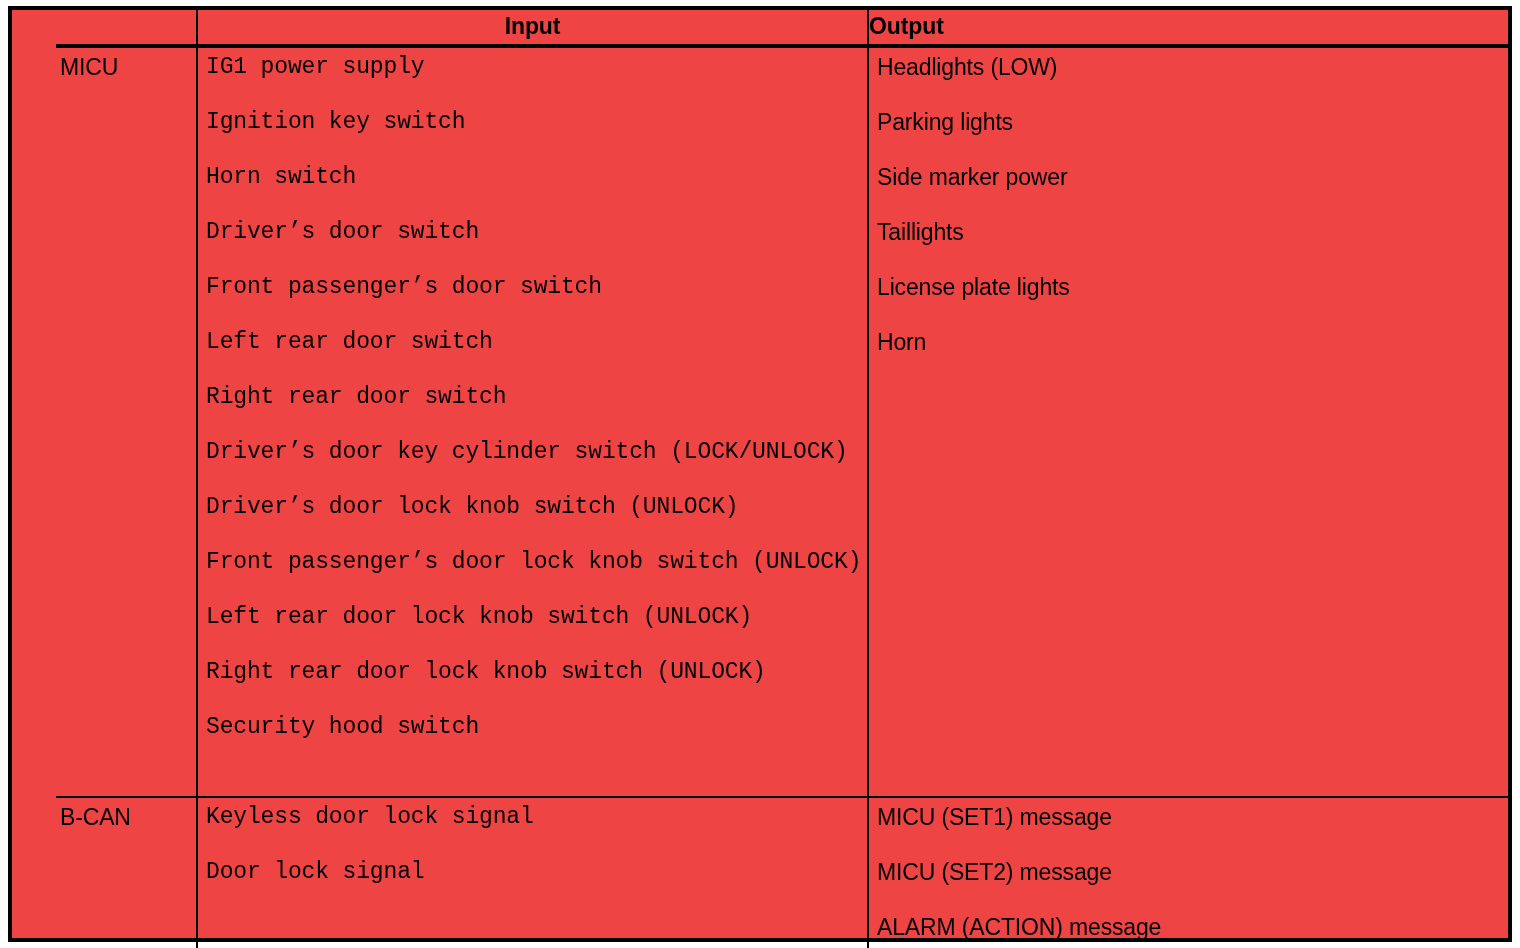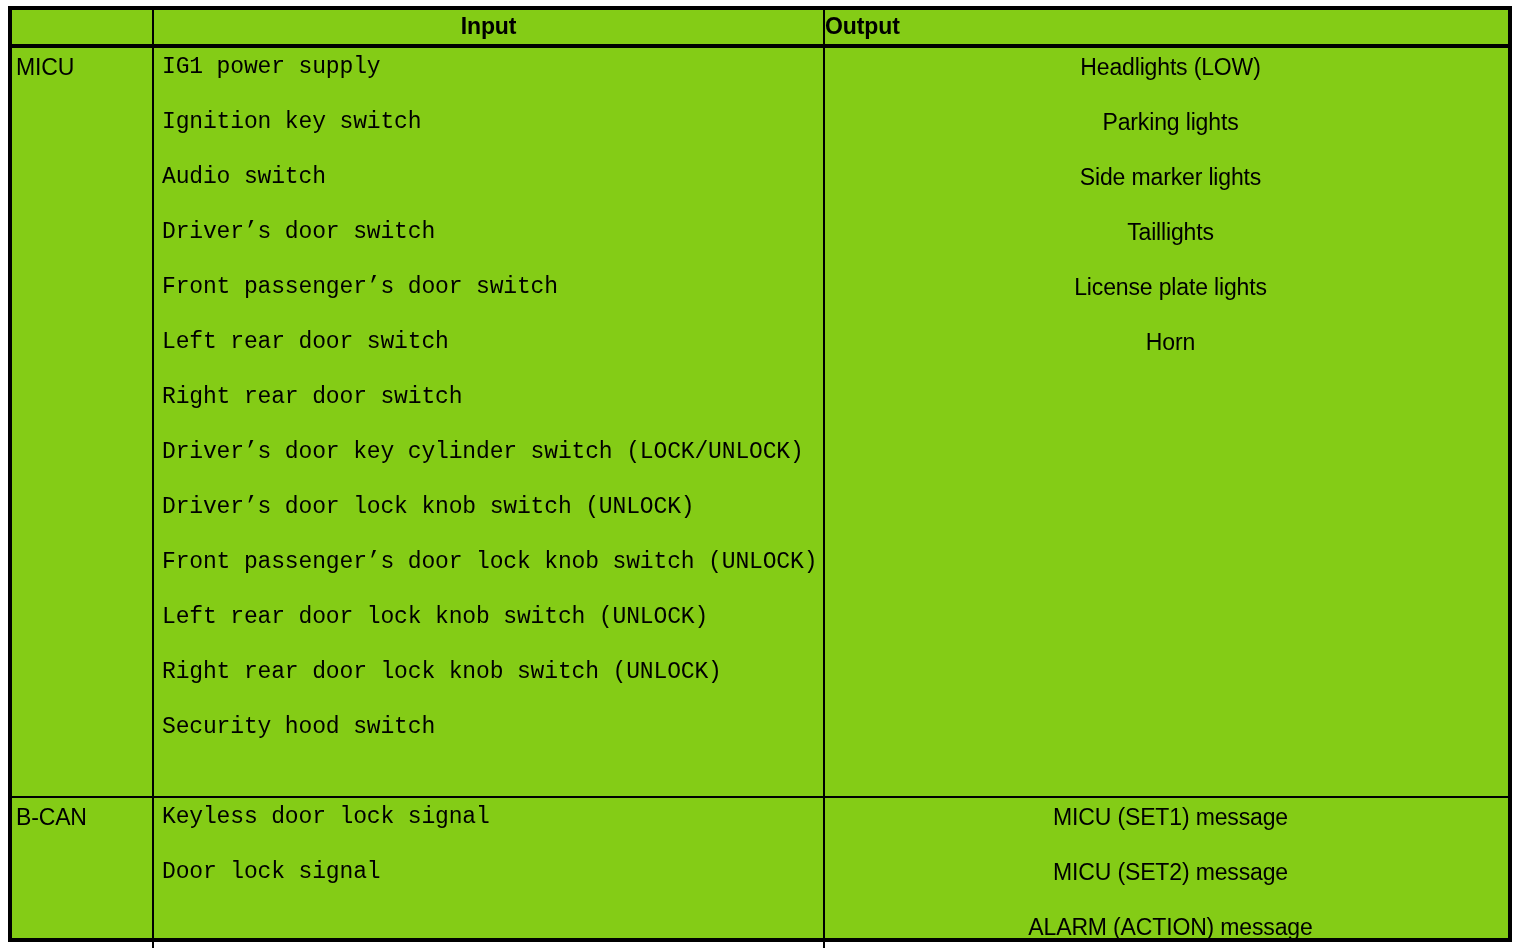--- a/index.html
+++ b/index.html
@@ -16,21 +16,22 @@
   }
 
   .table-wrap {
     position: absolute;
     left: 8px;
     top: 6px;
     width: 1504px;
     height: 936px;
     box-sizing: border-box;
     border: 4px solid #000000;
-    background: #84cc16;
+    background: #ef4444;
+    padding-left: 44px;
   }
 
   
   .header-row {
     display: flex;
     height: 38px;
     box-sizing: border-box;
     border-bottom: 4px solid #000000;
   }
   .hdr-cell-system {
@@ -87,21 +88,20 @@
     flex: 0 0 671px;
     box-sizing: border-box;
     border-right: 2px solid #000000;
     padding: 8px 0 0 8px;
     font-family: Liberation Mono, monospace;
   }
   .cell-output {
     flex: 1 1 auto;
     box-sizing: border-box;
     padding: 8px 0 0 8px;
-    text-align: center;
   }
 
   .item,
   .sys-label {
     font-size: 23px;
     line-height: 1;
     white-space: nowrap;
     letter-spacing: -0.15px;
     height: 55px;
   }
@@ -126,36 +126,36 @@
     </div>
   </div>
 
   <div class="body-row row-micu">
     <div class="cell-system">
       <div class="sys-label">MICU</div>
     </div>
     <div class="cell-input">
       <div class="item">IG1 power supply</div>
       <div class="item">Ignition key switch</div>
-      <div class="item">Audio switch</div>
+      <div class="item">Horn switch</div>
       <div class="item">Driver’s door switch</div>
       <div class="item">Front passenger’s door switch</div>
       <div class="item">Left rear door switch</div>
       <div class="item">Right rear door switch</div>
       <div class="item">Driver’s door key cylinder switch (LOCK/UNLOCK)</div>
       <div class="item">Driver’s door lock knob switch (UNLOCK)</div>
       <div class="item">Front passenger’s door lock knob switch (UNLOCK)</div>
       <div class="item">Left rear door lock knob switch (UNLOCK)</div>
       <div class="item">Right rear door lock knob switch (UNLOCK)</div>
       <div class="item">Security hood switch</div>
     </div>
     <div class="cell-output">
       <div class="item">Headlights (LOW)</div>
       <div class="item">Parking lights</div>
-      <div class="item">Side marker lights</div>
+      <div class="item">Side marker power</div>
       <div class="item">Taillights</div>
       <div class="item">License plate lights</div>
       <div class="item">Horn</div>
     </div>
   </div>
 
   <div class="body-row row-bcan">
     <div class="cell-system">
       <div class="sys-label">B-CAN</div>
     </div>

